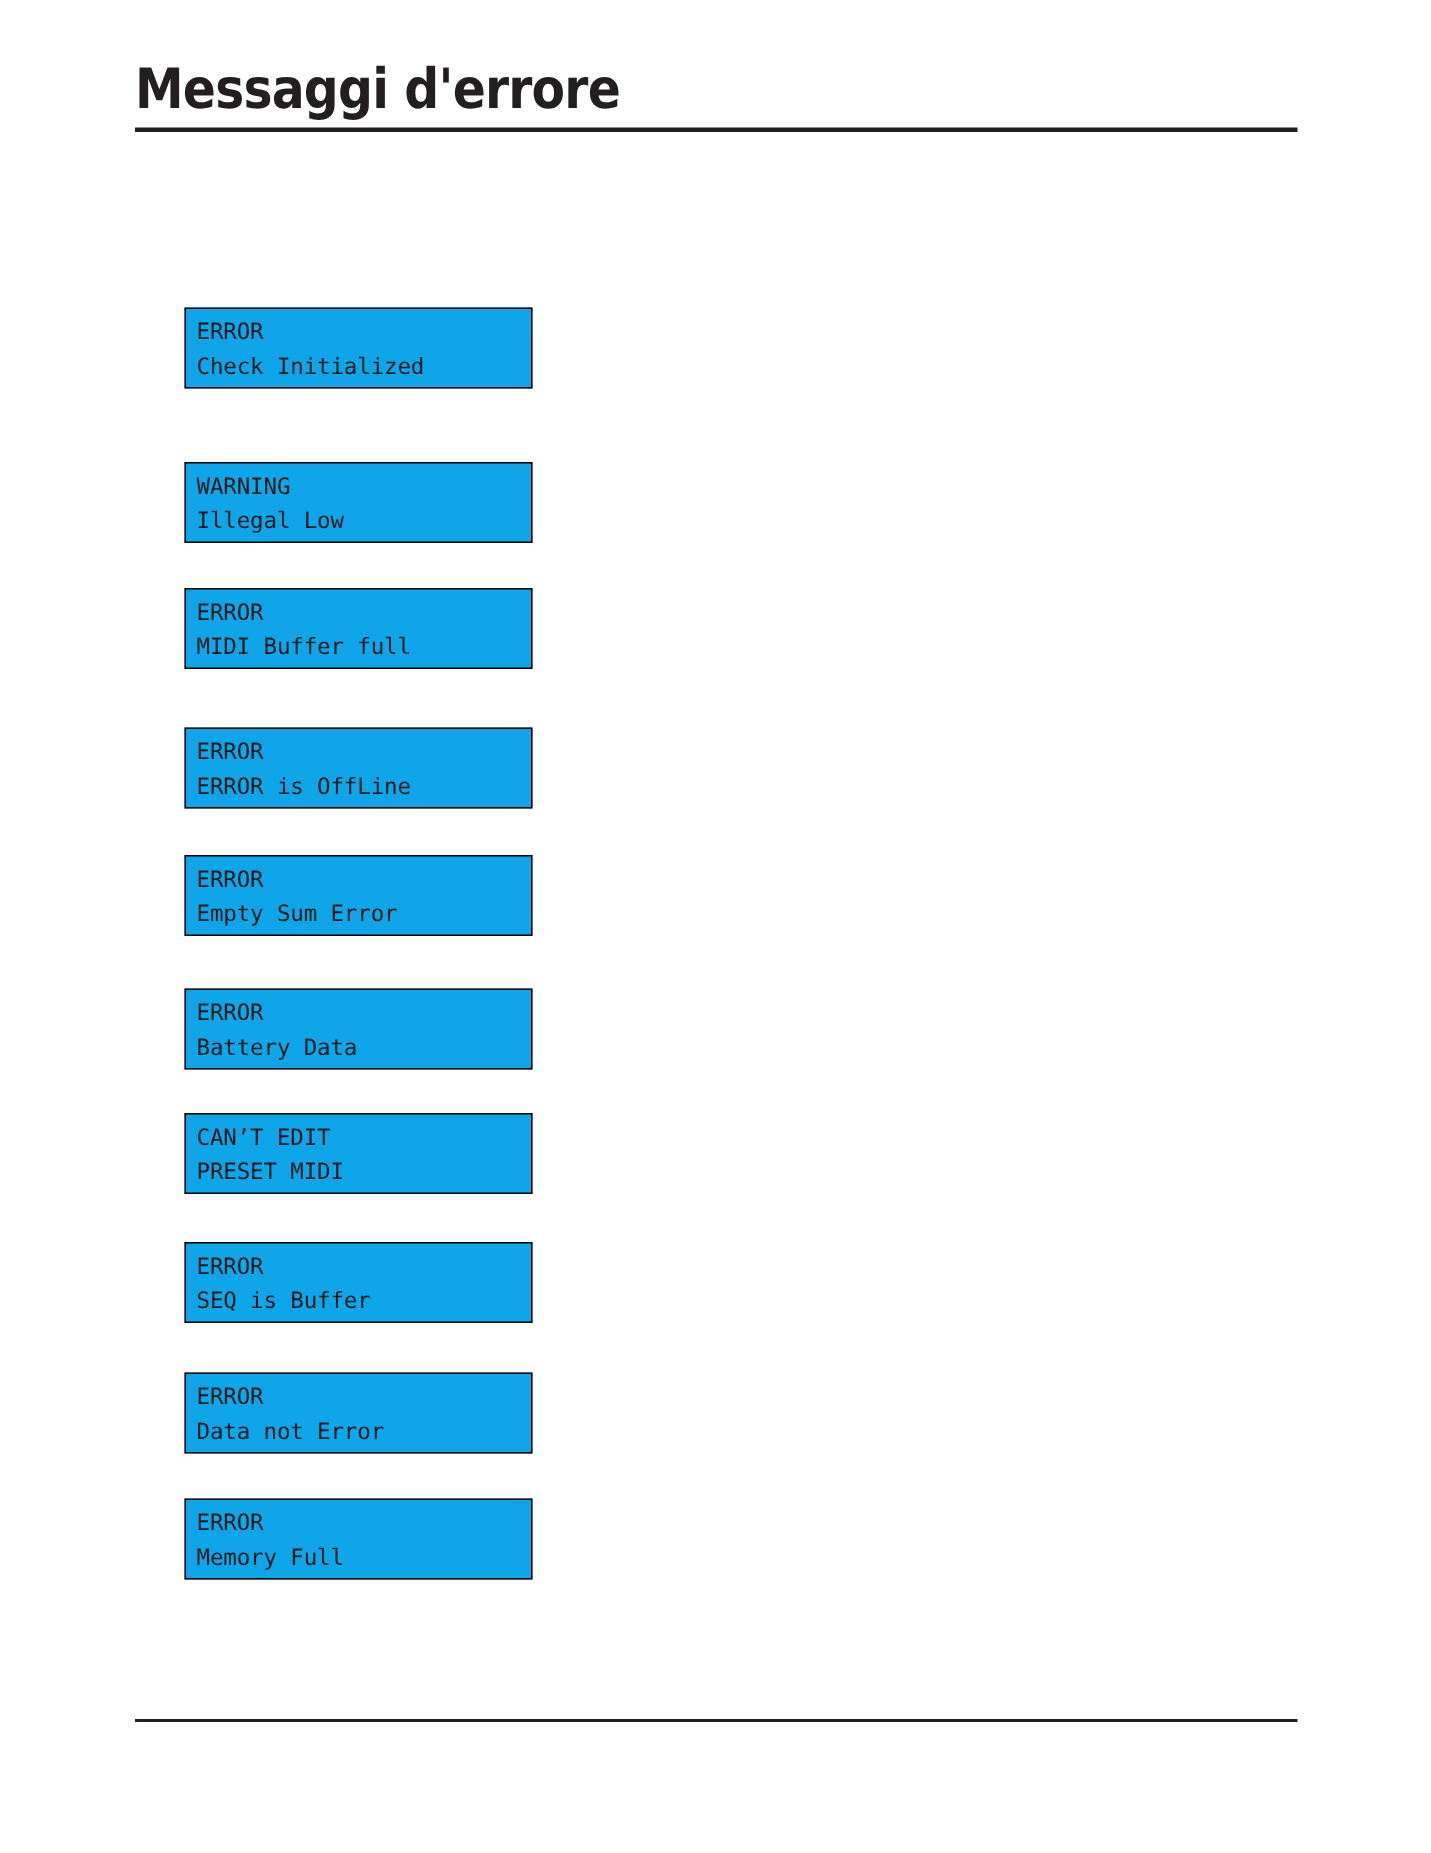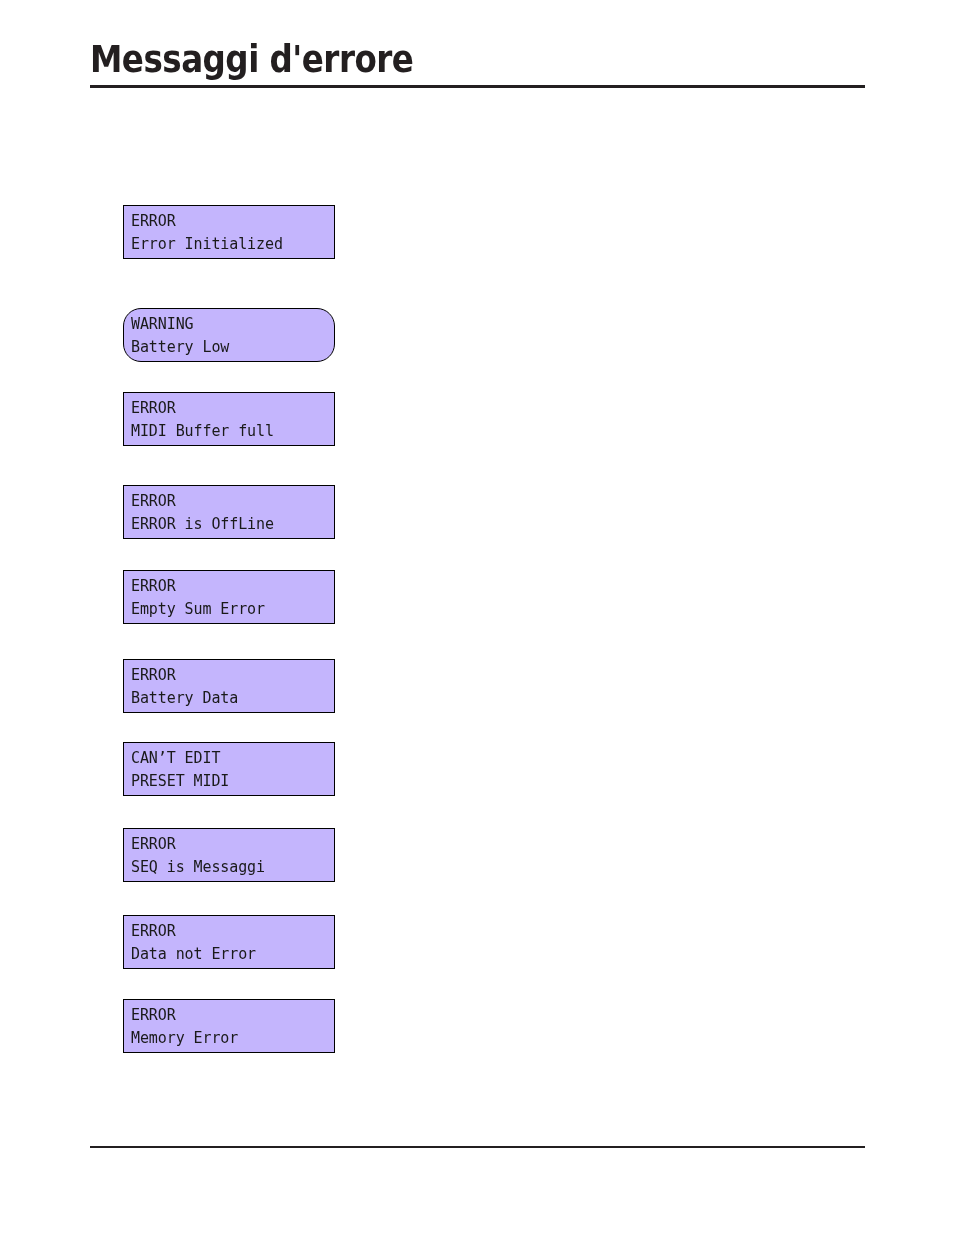--- a/index.html
+++ b/index.html
@@ -54,25 +54,25 @@
   .lcd-list {
     position: absolute;
     left: 0;
     top: 0;
     width: 100%;
     height: 100%;
   }
   .lcd-box {
     position: absolute;
     left: 123px;
-    width: 212px;
+    width: 232px;
     height: 54px;
     box-sizing: border-box;
     border: 1.5px solid #000000;
-    background: #c4b5fd;
+    background: #0ea5e9;
     padding: 4px 0 0 7px;
   }
   .lcd-line {
     font-family: "DejaVu Sans Mono", monospace;
     font-size: 15px;
     line-height: 23px;
     letter-spacing: -0.1px;
     color: #1a1a1a;
     white-space: pre;
     height: 23px;
@@ -83,25 +83,25 @@
 <body>
 
 <div class="page-title">Messaggi d'errore</div>
 
 <div class="rule rule-top"></div>
 <div class="rule rule-bottom"></div>
 
 <div class="lcd-list">
     <div class="lcd-box" style="top: 205px;">
       <div class="lcd-line">ERROR</div>
-      <div class="lcd-line">Error Initialized</div>
+      <div class="lcd-line">Check Initialized</div>
     </div>
-    <div class="lcd-box" style="top: 308px; border-radius: 18px;">
+    <div class="lcd-box" style="top: 308px;">
       <div class="lcd-line">WARNING</div>
-      <div class="lcd-line">Battery Low</div>
+      <div class="lcd-line">Illegal Low</div>
     </div>
     <div class="lcd-box" style="top: 392px;">
       <div class="lcd-line">ERROR</div>
       <div class="lcd-line">MIDI Buffer full</div>
     </div>
     <div class="lcd-box" style="top: 485px;">
       <div class="lcd-line">ERROR</div>
       <div class="lcd-line">ERROR is OffLine</div>
     </div>
     <div class="lcd-box" style="top: 570px;">
@@ -111,23 +111,23 @@
     <div class="lcd-box" style="top: 659px;">
       <div class="lcd-line">ERROR</div>
       <div class="lcd-line">Battery Data</div>
     </div>
     <div class="lcd-box" style="top: 742px;">
       <div class="lcd-line">CAN’T EDIT</div>
       <div class="lcd-line">PRESET MIDI</div>
     </div>
     <div class="lcd-box" style="top: 828px;">
       <div class="lcd-line">ERROR</div>
-      <div class="lcd-line">SEQ is Messaggi</div>
+      <div class="lcd-line">SEQ is Buffer</div>
     </div>
     <div class="lcd-box" style="top: 915px;">
       <div class="lcd-line">ERROR</div>
       <div class="lcd-line">Data not Error</div>
     </div>
     <div class="lcd-box" style="top: 999px;">
       <div class="lcd-line">ERROR</div>
-      <div class="lcd-line">Memory Error</div>
+      <div class="lcd-line">Memory Full</div>
     </div>
   </div>
 
 </body></html>

